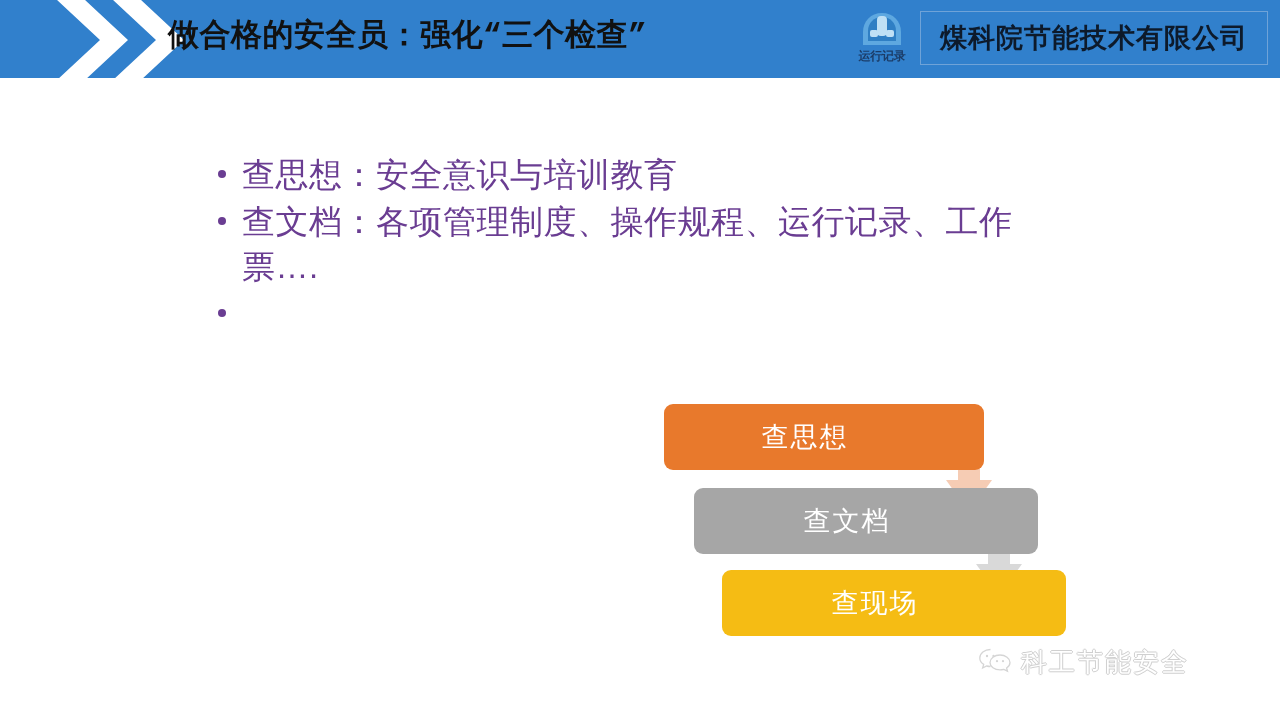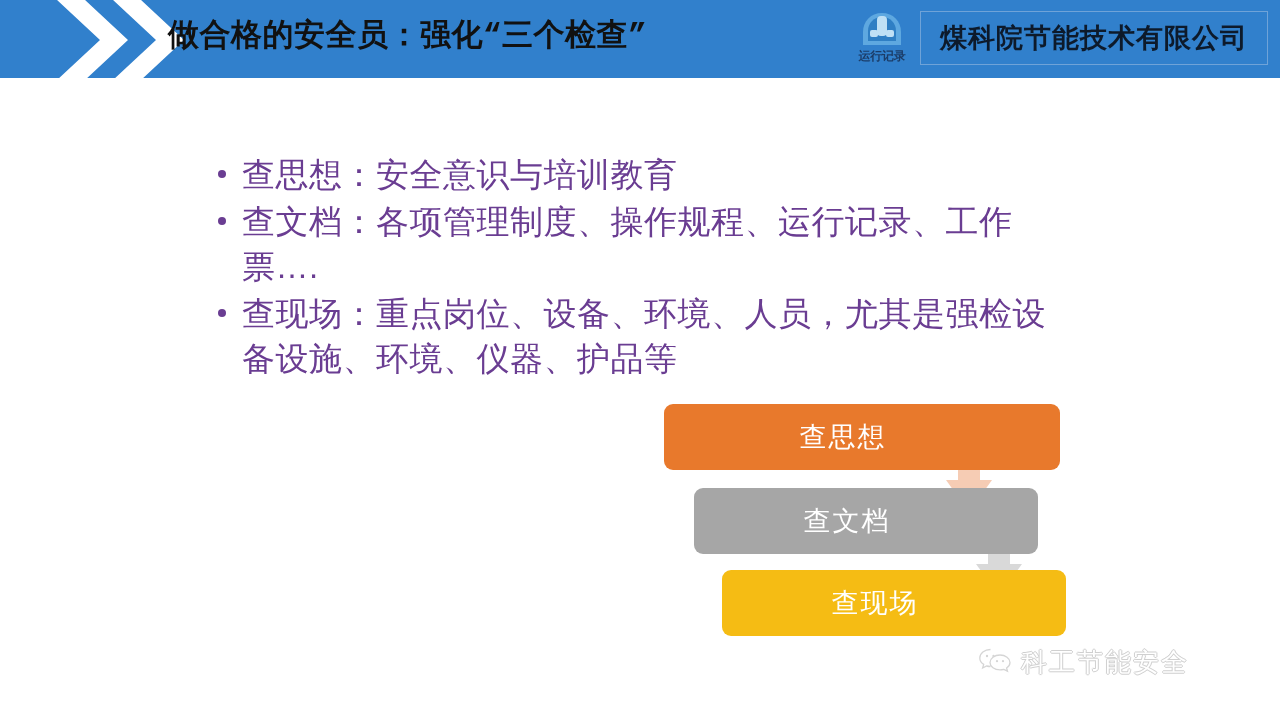--- a/index.html
+++ b/index.html
@@ -144,21 +144,21 @@
     color: #ffffff;
     font-size: 27px;
     letter-spacing: 2px;
     width: 100%;
     text-align: center;
     padding-right: 38px;
     box-sizing: border-box;
   }
   .step-1 {
     left: 24px;  top: 12px;
-    width: 396px; height: 66px;
+    width: 320px; height: 66px;
     background: #e8792c;
   }
   .step-2 {
     left: 54px;  top: 96px;
     width: 344px; height: 66px;
     background: #a6a6a6;
   }
   .step-3 {
     left: 82px;  top: 178px;
     width: 344px; height: 66px;
@@ -253,21 +253,20 @@
     <div class="bullet">
       <span class="dot"></span>
       <span>查思想：安全意识与培训教育</span>
     </div>
     <div class="bullet">
       <span class="dot"></span>
       <span>查文档：各项管理制度、操作规程、运行记录、工作票….</span>
     </div>
     <div class="bullet">
       <span class="dot"></span>
-      <span>查现场：重点岗位、设备、环境、人员，尤其是强检设备设施、环境、仪器、护品等</span>
     </div>
   </div>
 
   <div class="diagram">
 
     <div class="arrow arrow-1">
       <span class="stem"></span>
       <span class="head"></span>
     </div>
 

